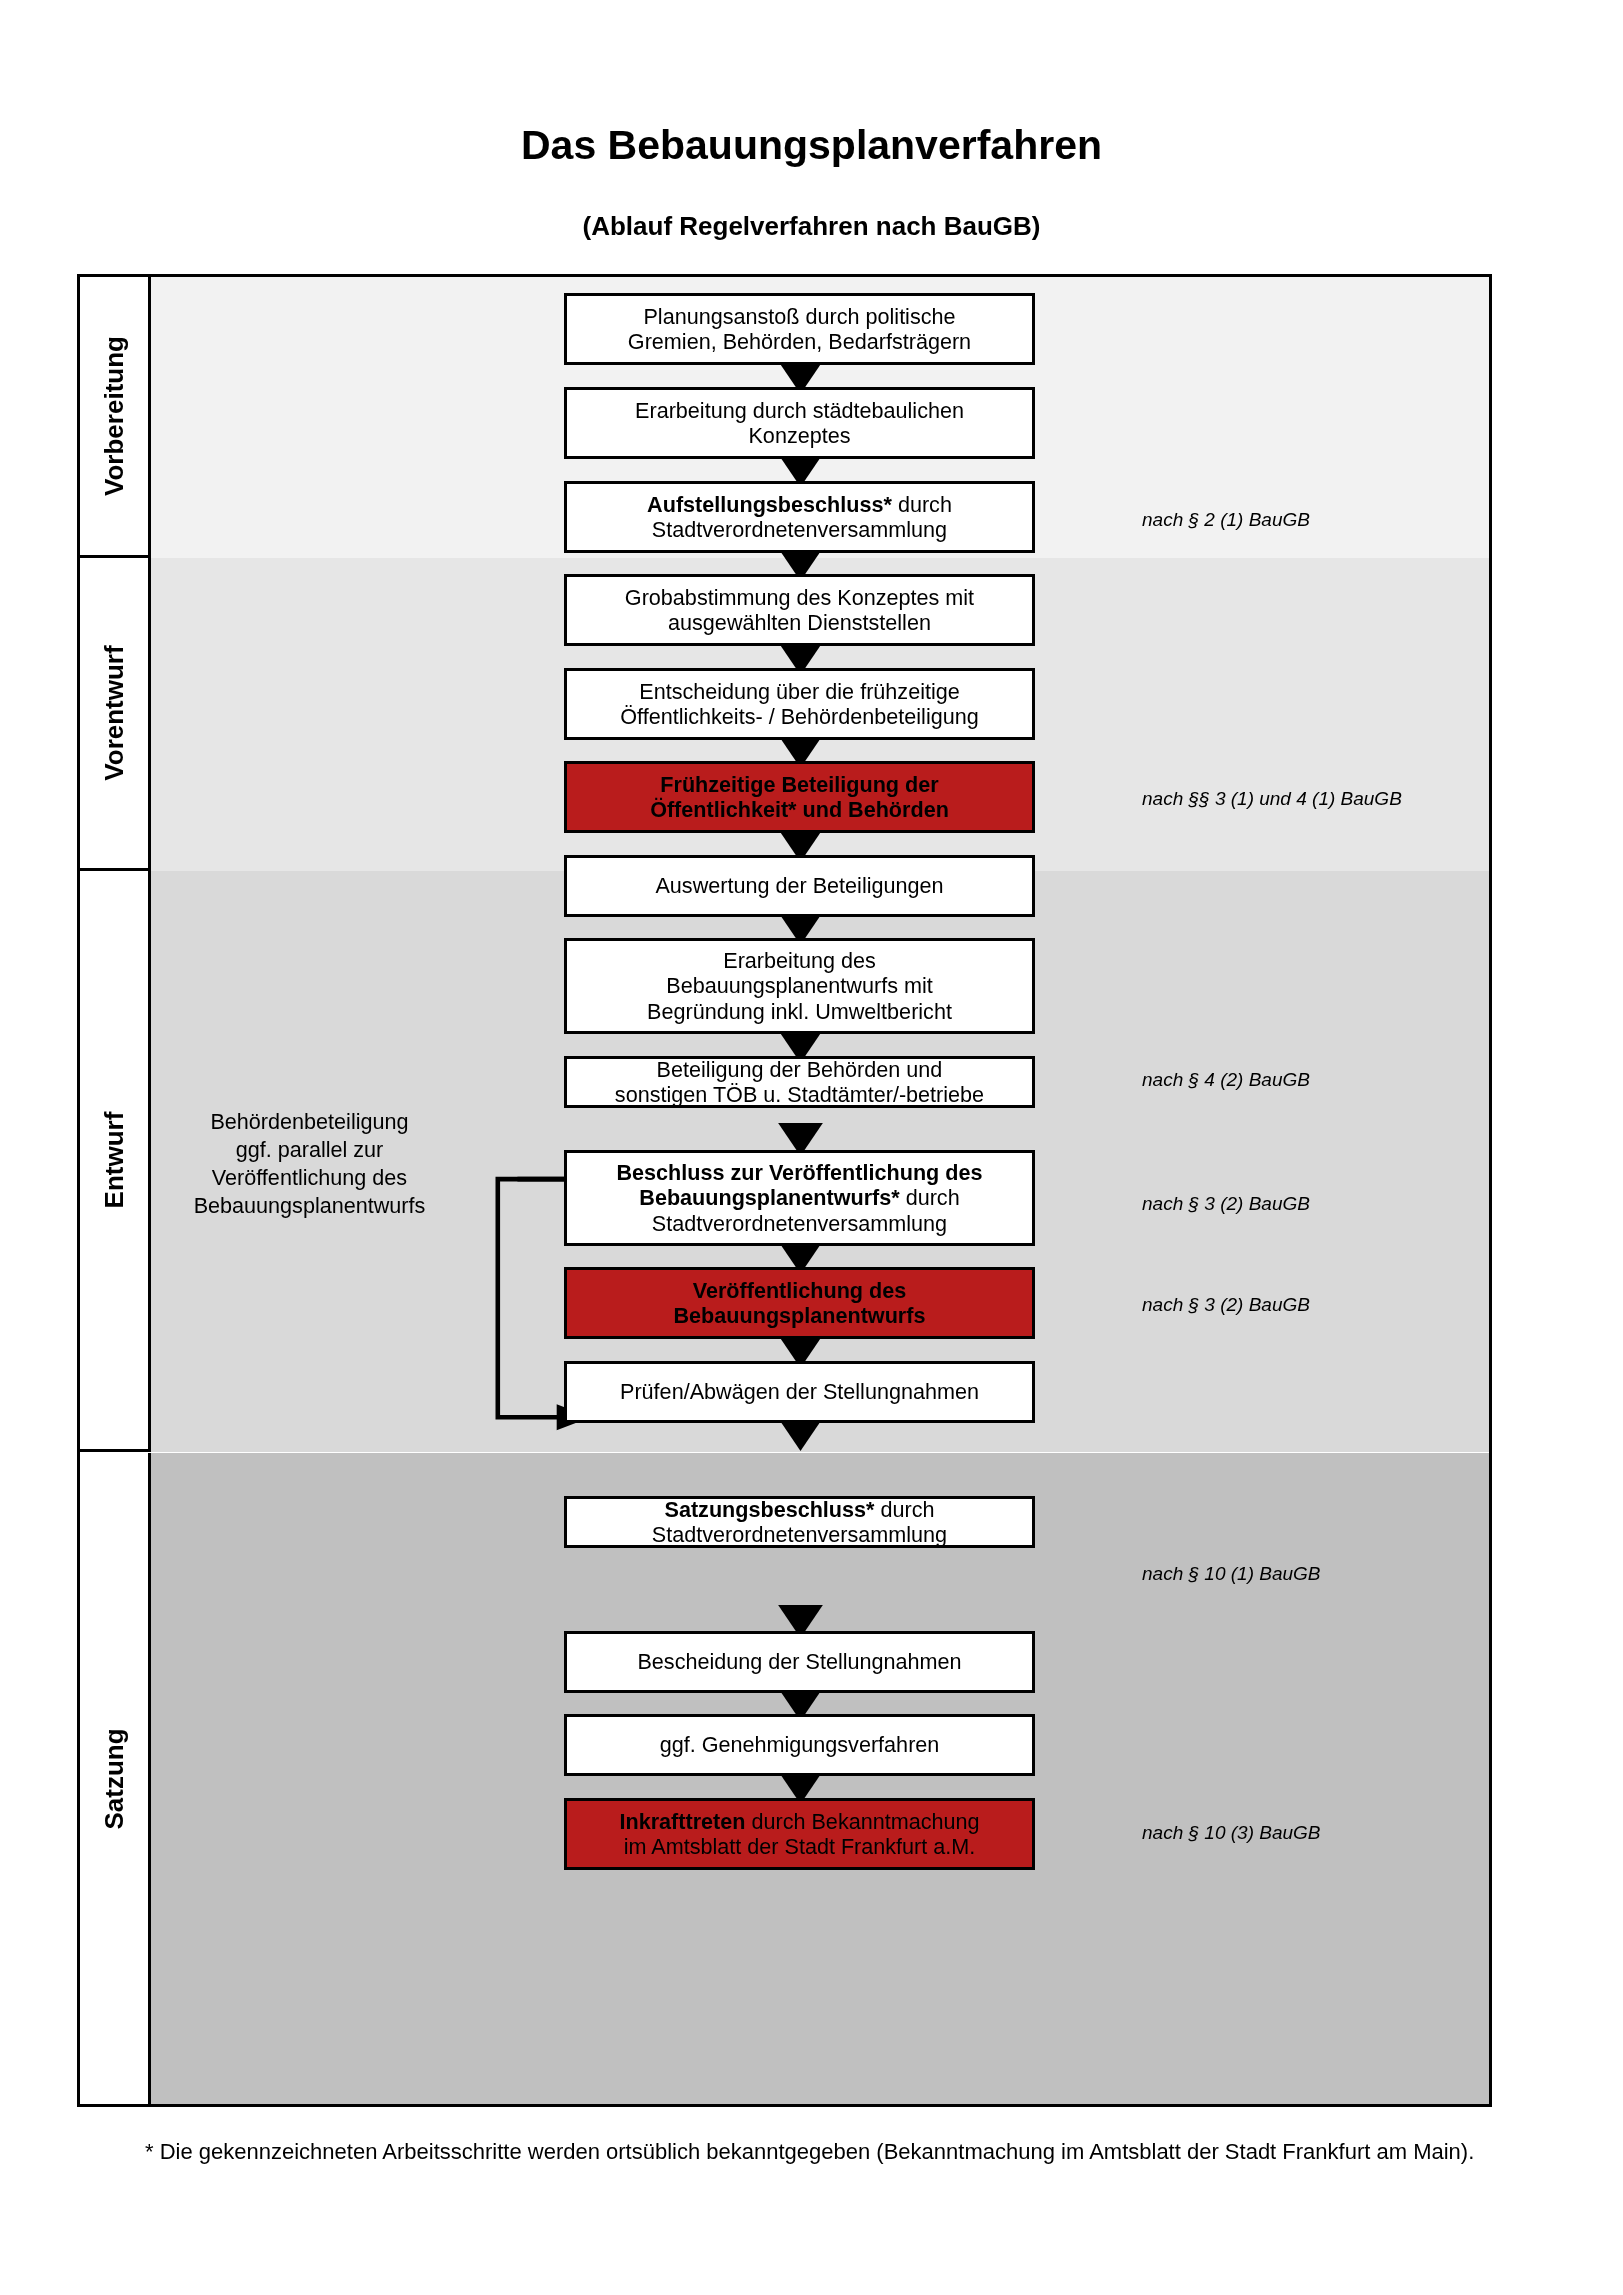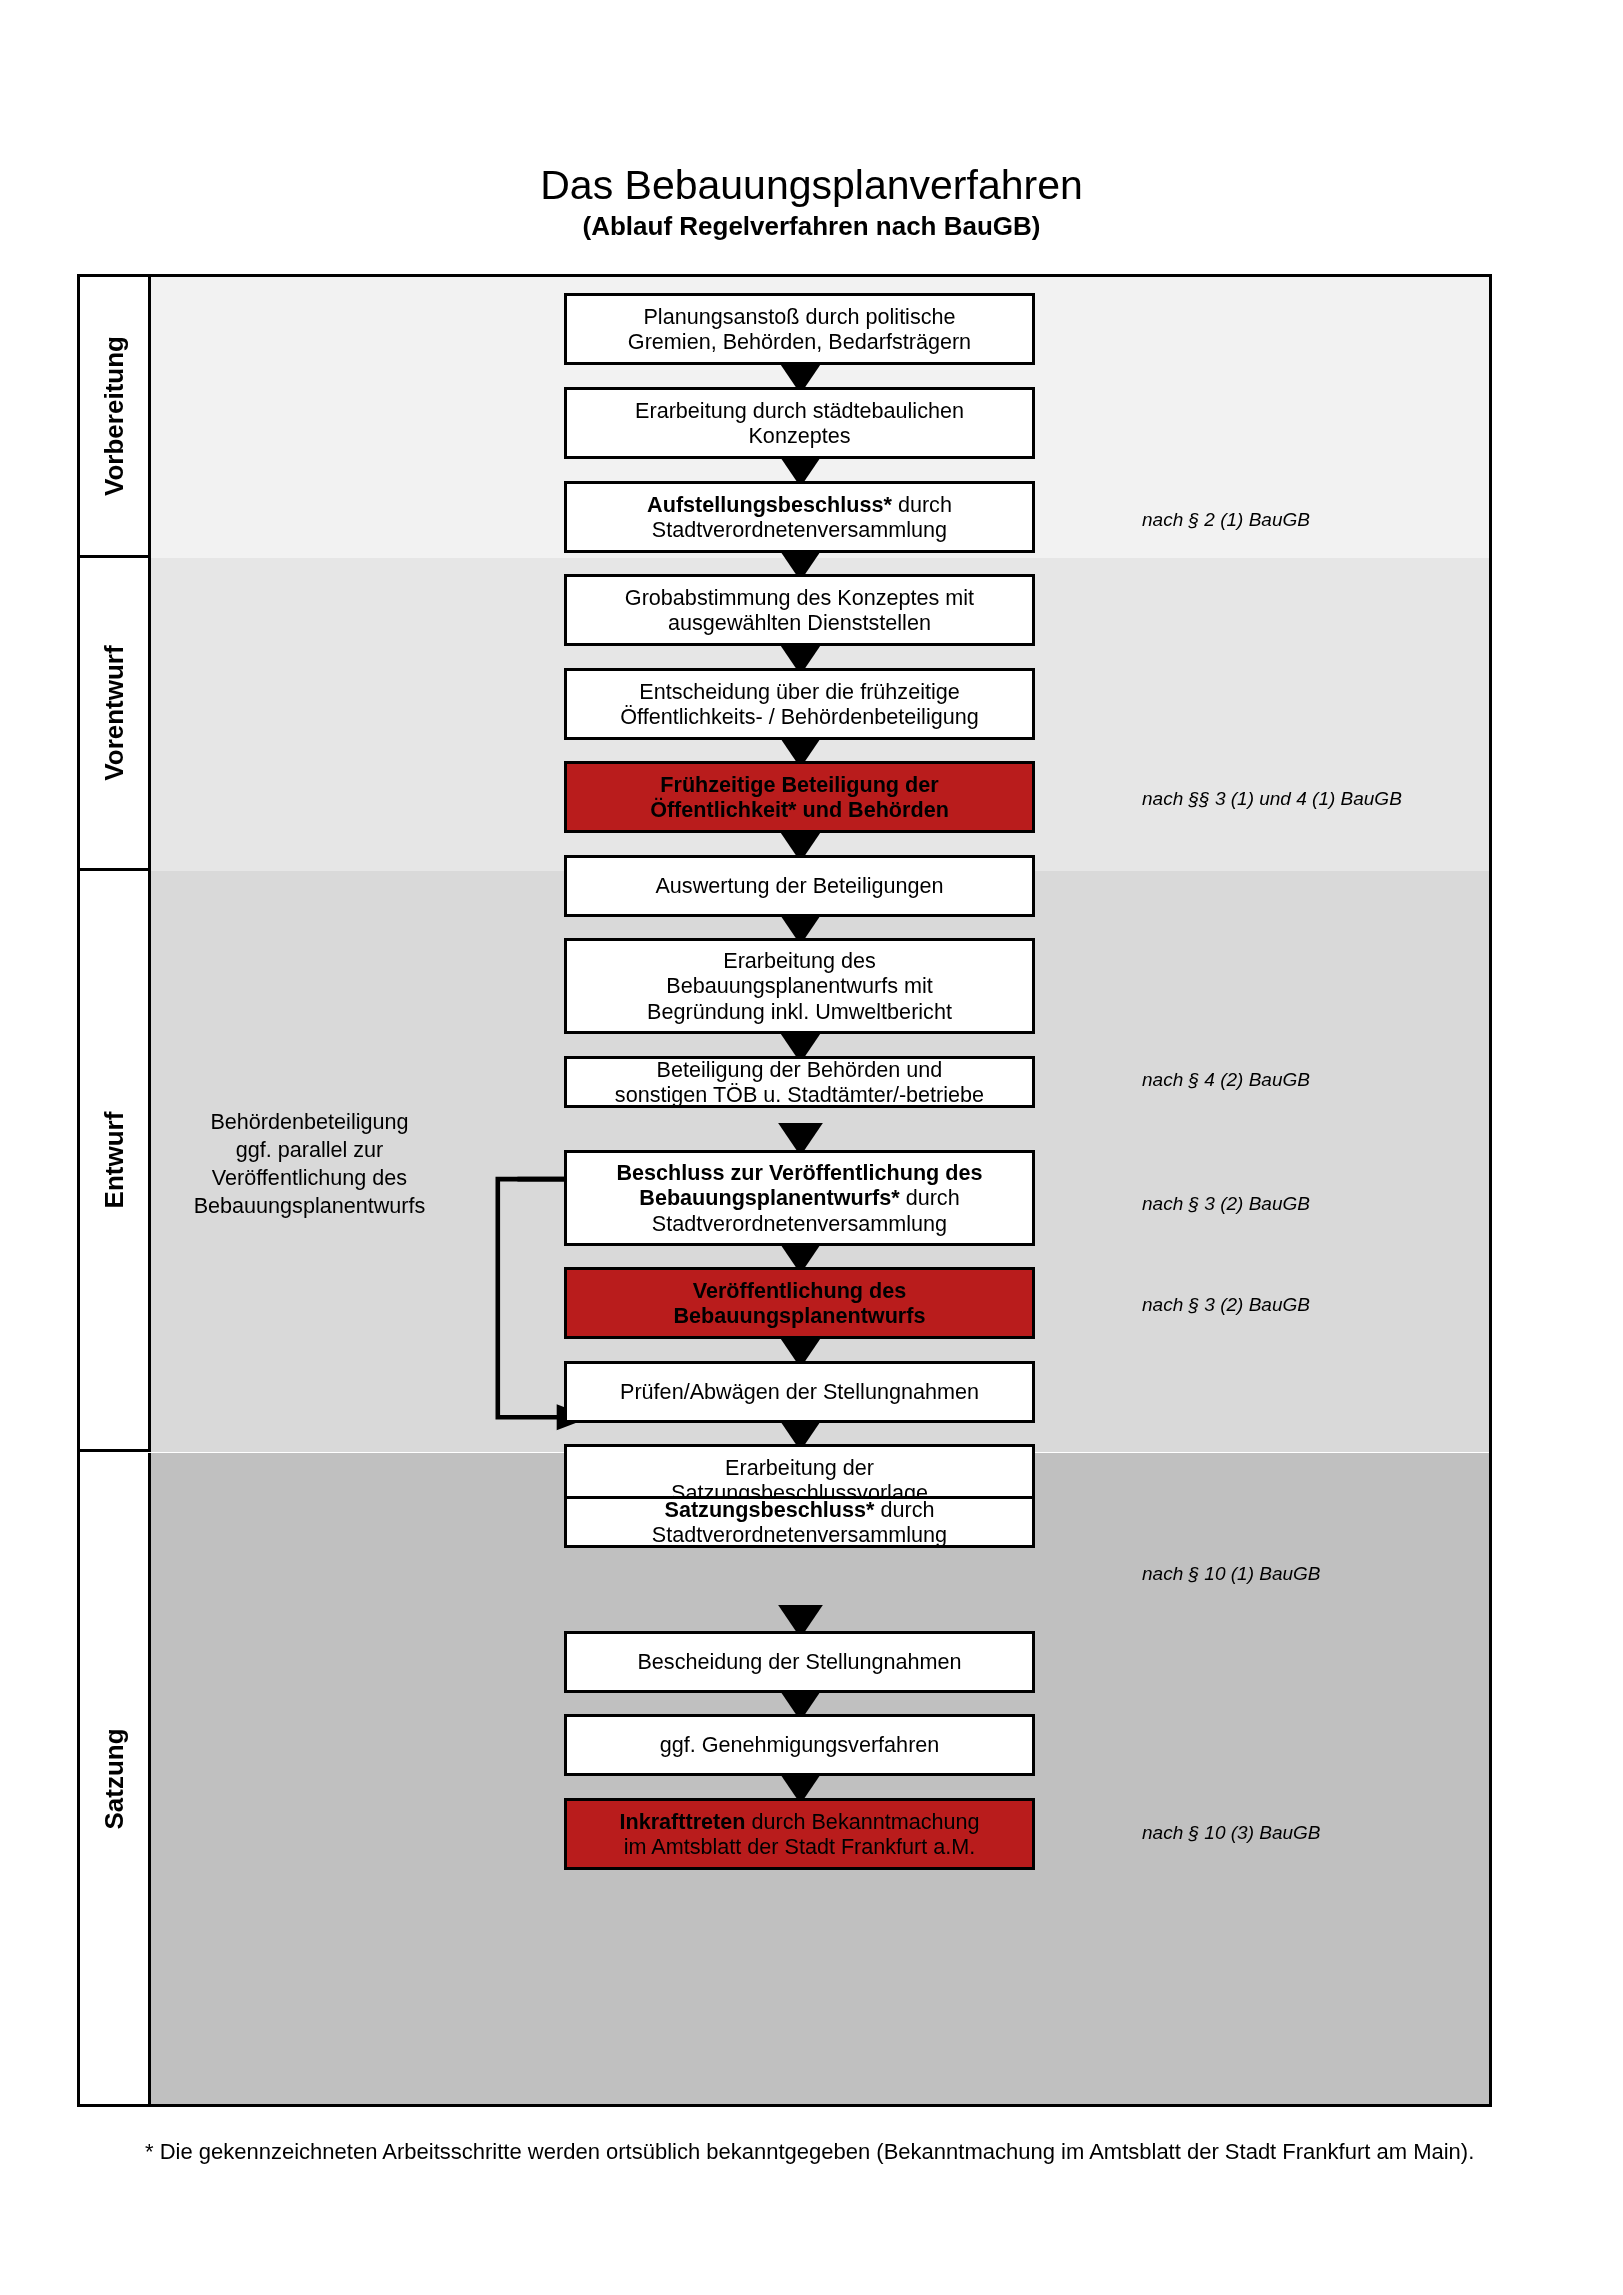--- a/index.html
+++ b/index.html
@@ -10,21 +10,21 @@
     background:#ffffff;
     font-family:"Liberation Sans","DejaVu Sans",sans-serif;
     color:#000000;
     position:relative;
     overflow:hidden;
   }
 
   
   #title {
     position:absolute; left:0; top:122px; width:1623px;
-    text-align:center; font-size:41px; font-weight:normal; letter-spacing:0px;margin-top:40px;
+    text-align:center; font-size:41px; font-weight:bold; letter-spacing:0px;
   }
   #subtitle {
     position:absolute; left:0; top:211px; width:1623px;
     text-align:center; font-size:26px; font-weight:bold;
   }
 
   
   #frame {
     position:absolute; left:77px; top:274px;
     width:1415px; height:1833px;
@@ -253,25 +253,20 @@
 
   <div class="node" style="left:484px; top:1084px; height:62px;">
     <span><span>Prüfen/Abwägen der Stellungnahmen</span></span>
   </div>
   <div class="arrow" style="left:685px; top:1141px;">
     <svg viewBox="0 0 108 56">
         <polygon points="20,0 88,0 54,50" fill="#000"></polygon>
       </svg>
   </div>
 
-  <div class="node" style="left:484px; top:1167px; height:72px;">
-    <span>
-      <span>Erarbeitung der</span><br><span>Satzungsbeschlussvorlage</span>
-    </span>
-  </div>
   <div class="arrow" style="left:685px; top:1234px;">
     <svg viewBox="0 0 108 56">
         <polygon points="20,0 88,0 54,50" fill="#000"></polygon>
       </svg>
   </div>
 
   <div class="node" style="left:484px; top:1219px; height:52px;">
     <span>
       <span class="b">Satzungsbeschluss*</span><span> durch</span><br><span>Stadtverordnetenversammlung</span>
     </span>

